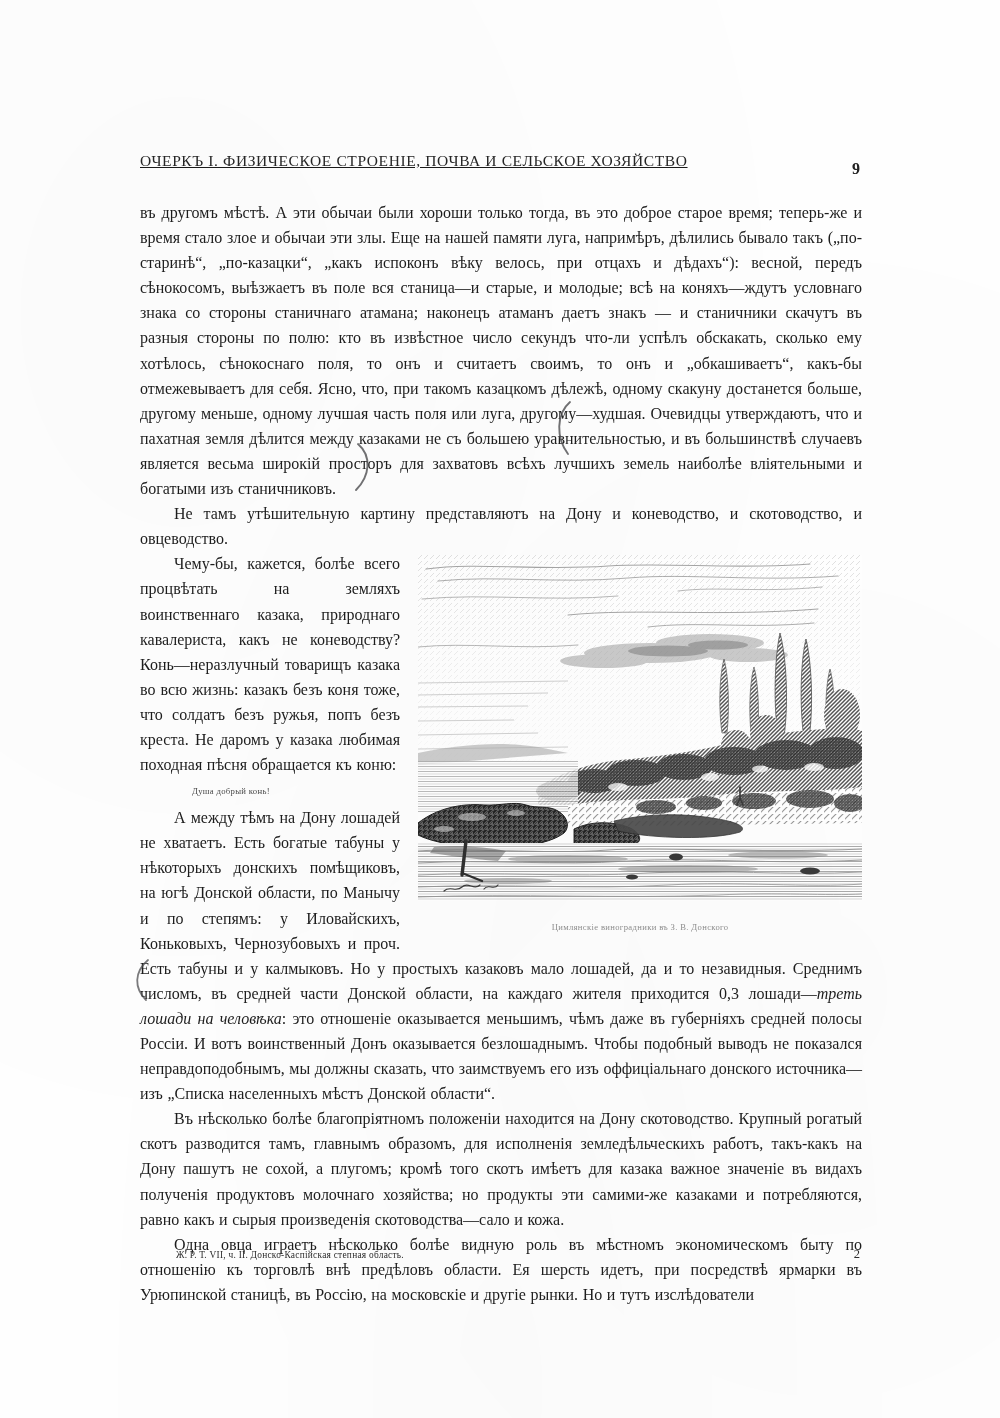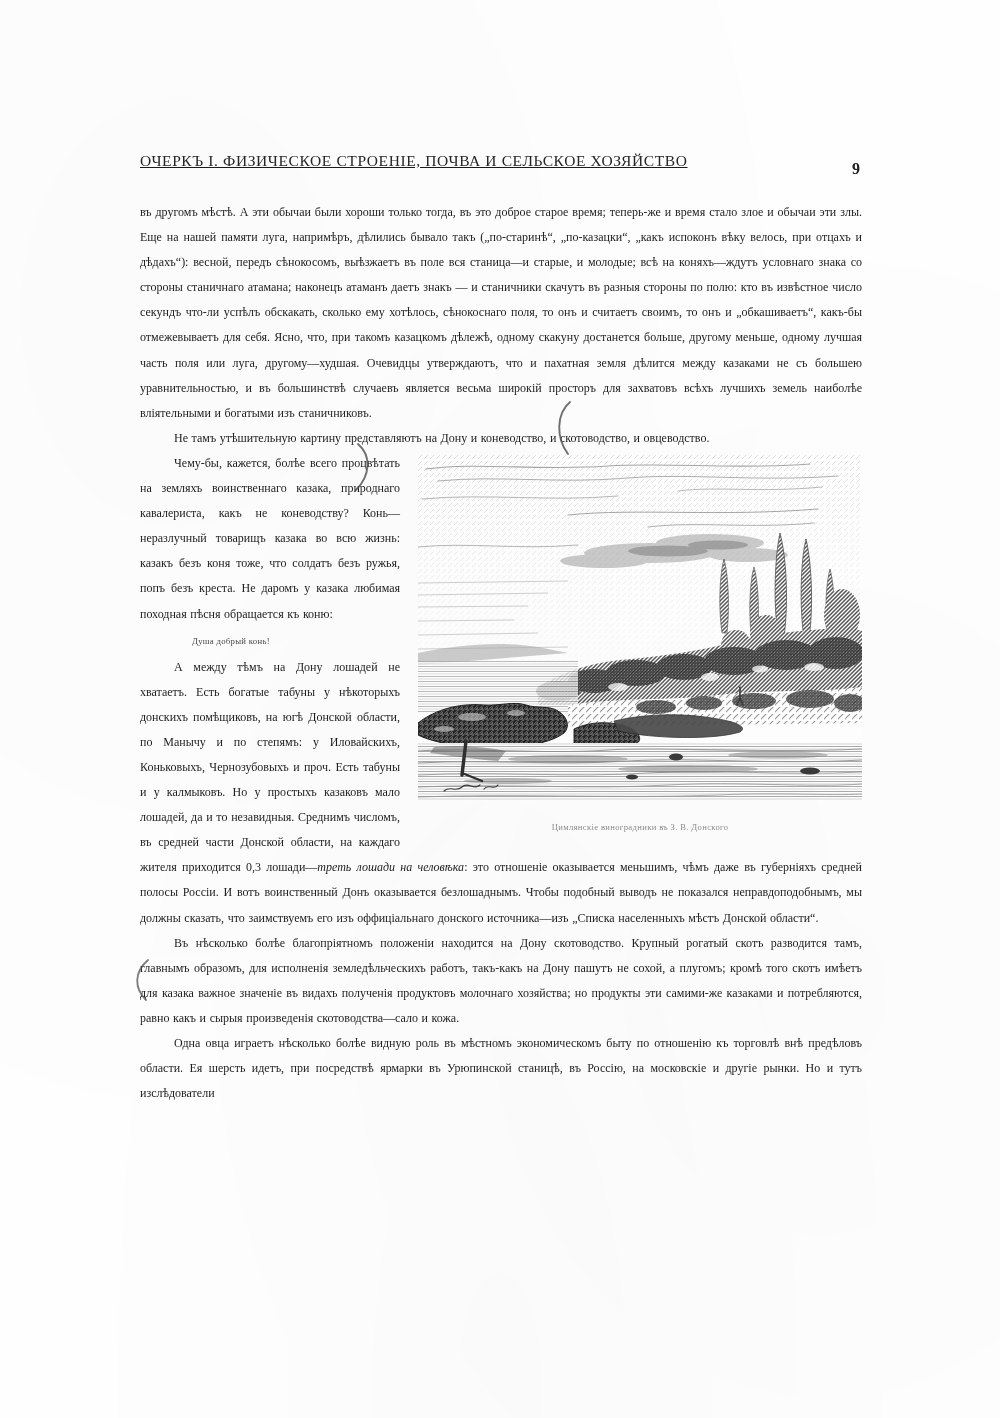--- a/index.html
+++ b/index.html
@@ -67,21 +67,21 @@
 
   
   #textblock {
     position: absolute;
     left: 140px;
     top: 200px;
     width: 722px;
   }
   .para {
     margin: 0;
-    font-size: 12px;
+    font-size: 16px;
     line-height: 25.1px;
     text-align: justify;
     text-align-last: left;
     color: #1d1d1d;
     word-spacing: .6px;
   }
   .para.indent { text-indent: 34px; }
 
   
   #float-figure {
@@ -367,15 +367,19 @@
   <svg class="pencil" id="pencil-open" width="30" height="60">
     <path d="M22,4 C8,16 8,40 20,56" stroke="#4e4e50" stroke-width="1.9" fill="none" stroke-linecap="round" opacity=".8"></path>
   </svg>
   <svg class="pencil" id="pencil-close" width="28" height="52">
     <path d="M6,2 C20,14 18,34 4,48" stroke="#4e4e50" stroke-width="1.9" fill="none" stroke-linecap="round" opacity=".8"></path>
   </svg>
   <svg class="pencil" id="pencil-left" width="26" height="46">
     <path d="M20,2 C6,14 6,30 18,42" stroke="#4e4e50" stroke-width="1.8" fill="none" stroke-linecap="round" opacity=".75"></path>
   </svg>
 
+  <div id="footer">
+    <span class="sigline">Ж. Р. Т. VII, ч. II. Донско-Каспійская степная область.</span>
+    <span class="signum">2</span>
+  </div>
 
   <div id="grain"></div>
 </div>
 
 </body></html>

